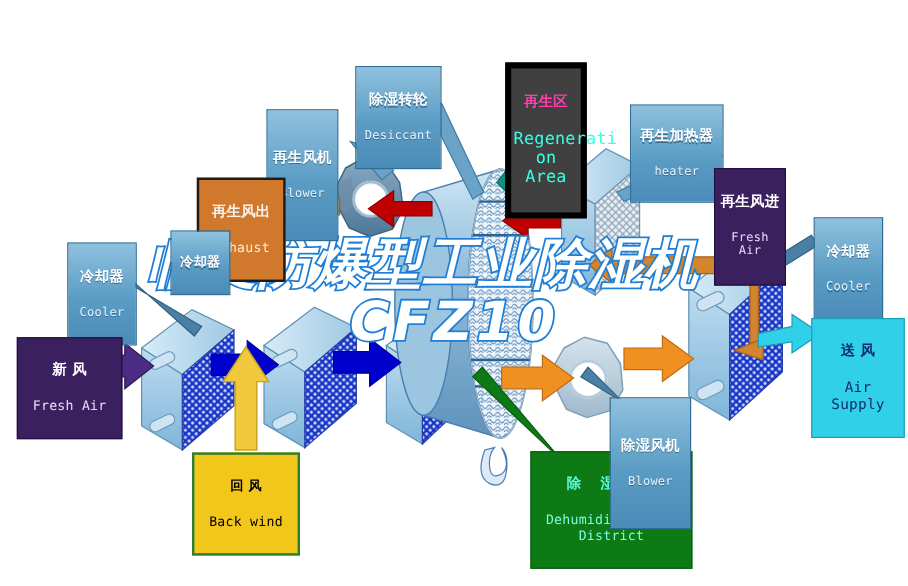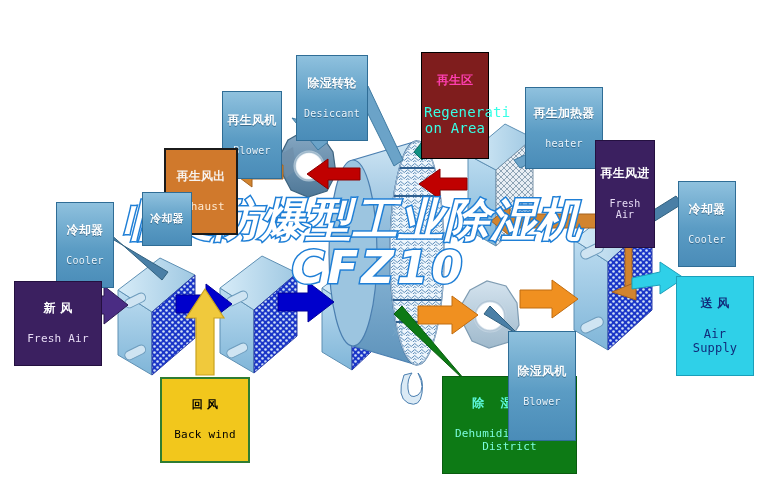--- a/index.html
+++ b/index.html
@@ -68,22 +68,22 @@
   .style-purple {
     background: #3b2060;
     border: 1px solid #241040;
     color: #ffffff;
   }
   .style-purple .lbl-cn { color: #ffffff; }
   .style-purple .lbl-en { color: #e7dcf5; }
 
   
   .style-teal {
-    background: #7f1d1d;
-    border: 1px solid #000000;
+    background: #404040;
+    border: 5px solid #000000;
   }
   .style-teal .lbl-cn { color: #ff3fb0; }
   .style-teal .lbl-en { color: #37ffe6; }
 
   
   .style-green {
     background: #0d7a15;
     border: 1px solid #0a5c10;
   }
   .style-green .lbl-cn { color: #5ffbe0; }
@@ -320,42 +320,42 @@
   <div id="watermark">
     <span class="wm-line l1">临夏防爆型工业除湿机 B</span>
     <span class="wm-line l2">CFZ10</span>
   </div>
 
   <div class="label-box style-steel" style="left:296px; top:55px; width:72px; padding:3px 2px;">
     <span class="lbl-cn" style="font-size:12px;">除湿转轮</span>
     <span class="lbl-en" style="font-size:10px;">Desiccant</span>
   </div>
 
-  <div class="label-box style-steel" style="left:222px; top:91px; width:60px; padding:4px 2px;">
+  <div class="label-box style-steel" style="left:222px; top:91px; width:60px; padding:15px 2px;">
     <span class="lbl-cn" style="font-size:12px;">再生风机</span>
     <span class="lbl-en" style="font-size:10px;">Blower</span>
   </div>
 
   <div class="label-box style-exhaust" style="left:164px; top:148px; width:74px; padding:2px 2px;">
     <span class="lbl-cn" style="font-size:12px;">再生风出</span>
     <span class="lbl-en" style="font-size:11px;">Exhaust</span>
   </div>
 
   <div class="label-box style-teal" style="left:421px; top:52px; width:68px; padding:3px 2px;">
     <span class="lbl-cn" style="font-size:12px;">再生区</span>
     <span class="lbl-en" style="font-size:14px;">Regenerati
 on Area</span>
   </div>
 
   <div class="label-box style-steel" style="left:525px; top:87px; width:78px; padding:1px 2px;">
     <span class="lbl-cn" style="font-size:12px;">再生加热器</span>
     <span class="lbl-en" style="font-size:10px;">heater</span>
   </div>
 
-  <div class="label-box style-purple" style="left:595px; top:140px; width:60px; padding:8px 2px;">
+  <div class="label-box style-purple" style="left:595px; top:140px; width:60px; padding:3px 2px;">
     <span class="lbl-cn" style="font-size:12px;">再生风进</span>
     <span class="lbl-en" style="font-size:10px;">Fresh Air</span>
   </div>
 
   <div class="label-box style-steel" style="left:678px; top:181px; width:58px; padding:3px 2px;">
     <span class="lbl-cn" style="font-size:12px;">冷却器</span>
     <span class="lbl-en" style="font-size:10px;">Cooler</span>
   </div>
 
   <div class="label-box style-steel" style="left:56px; top:202px; width:58px; padding:3px 2px;">
@@ -381,18 +381,18 @@
     <span class="lbl-cn" style="font-size:12px; letter-spacing:6px;">除    湿    区</span>
     <span class="lbl-en" style="font-size:11px;">Dehumidification
 District</span>
   </div>
 
   <div class="label-box style-steel" style="left:508px; top:331px; width:68px; padding:15px 2px;">
     <span class="lbl-cn" style="font-size:12px;">除湿风机</span>
     <span class="lbl-en" style="font-size:10px;">Blower</span>
   </div>
 
-  <div class="label-box style-cyan" style="left:676px; top:276px; width:78px; padding:2px 2px;">
+  <div class="label-box style-cyan" style="left:676px; top:265px; width:78px; padding:2px 2px;">
     <span class="lbl-cn" style="font-size:12px;">送    风</span>
     <span class="lbl-en" style="font-size:12px;">Air Supply</span>
   </div>
 
 </div>
 
 </body></html>

